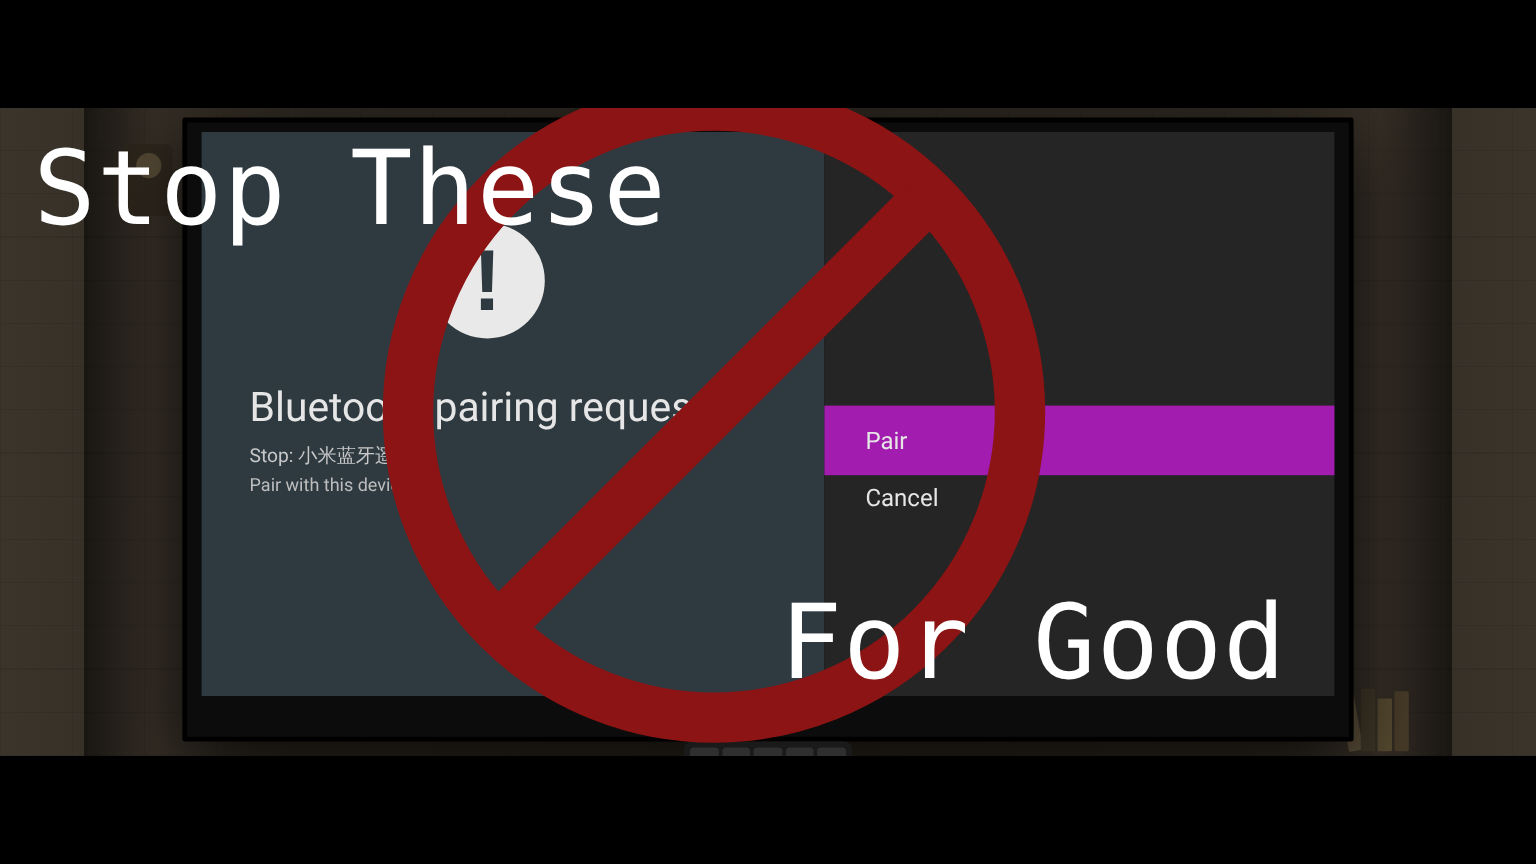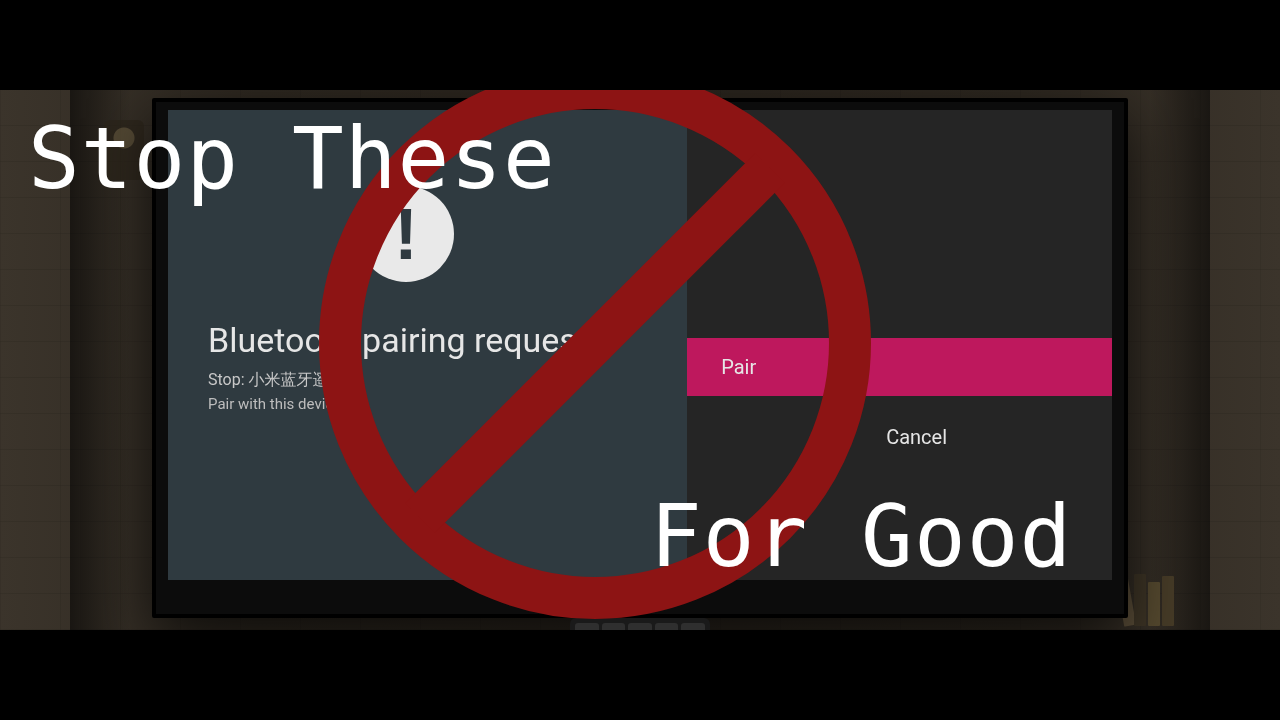--- a/index.html
+++ b/index.html
@@ -75,22 +75,22 @@
     color: #2f3a40; font-weight: 900; font-size: 72px; font-family: Arial, sans-serif;
   }
   .dlg-title { color: #e6e6e6; font-size: 34px; font-weight: 400; margin-top: 40px; }
   .dlg-from { color: #c8c8c8; font-size: 16px; margin-top: 10px; }
   .dlg-q { color: #bdbdbd; font-size: 15px; margin-top: 4px; }
   .opt {
     position: absolute; left: 0; width: 100%; height: 58px;
     display: flex; align-items: center; padding-left: 34px;
     color: #e6e6e6; font-size: 20px;
   }
-  .opt.pair { top: 228px; background: #be185d; }
-  .opt.cancel { top: 298px; justify-content: center; }
+  .opt.pair { top: 228px; background: #a21caf; }
+  .opt.cancel { top: 276px; }
   
   .no-sign {
     position: absolute; left: 310px; top: 58px; width: 570px; height: 570px;
     z-index: 3; pointer-events: none;
   }
   
   .headline {
     position: absolute; z-index: 4; color: #fff;
     font-family: "Consolas", "DejaVu Sans Mono", "Menlo", monospace;
     font-weight: 400; letter-spacing: 1px;

